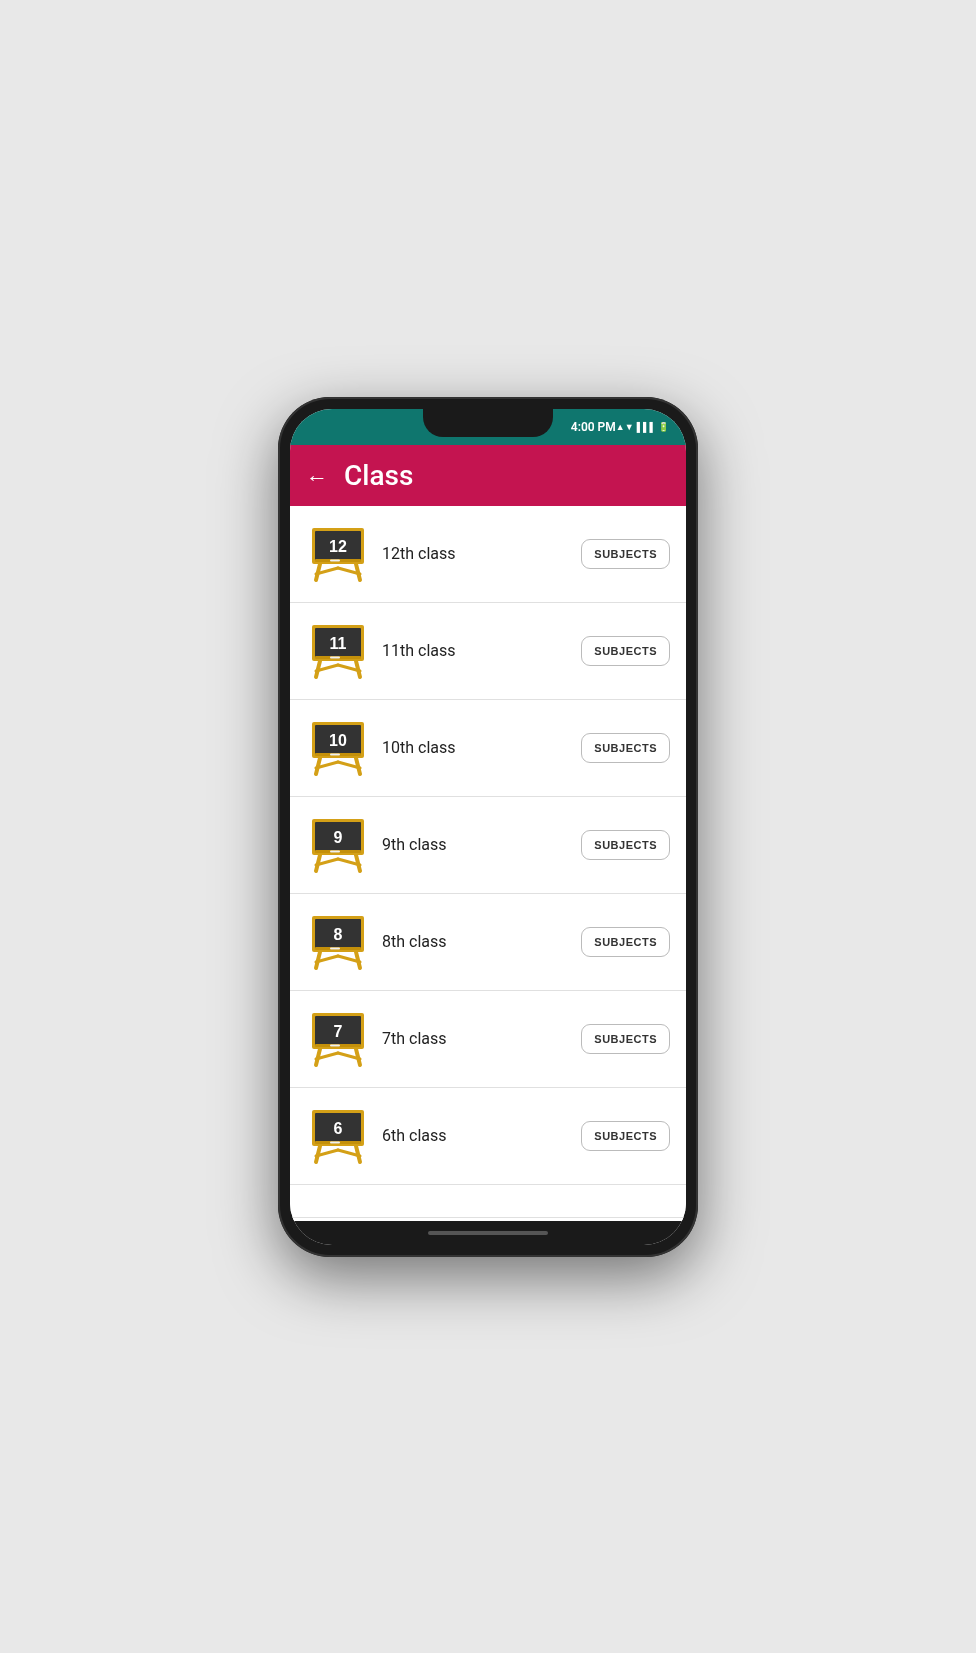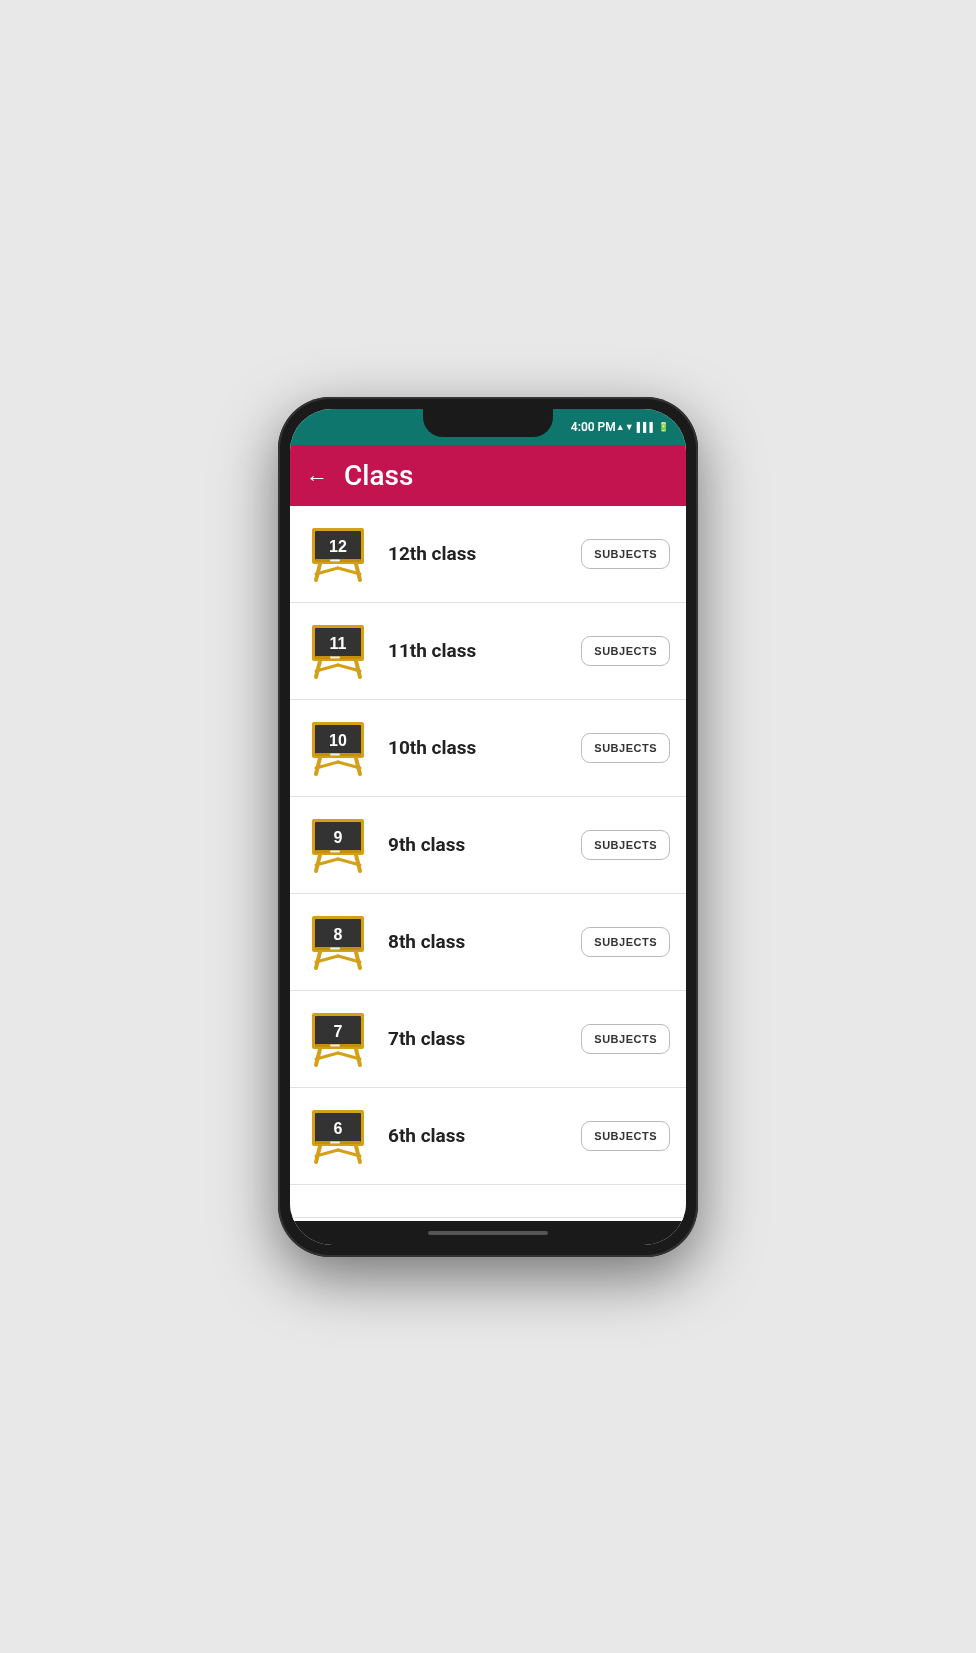--- a/index.html
+++ b/index.html
@@ -146,40 +146,40 @@
       background: #4CAF9A;
       border-radius: 3px;
     }
 
     
     .class-item {
       display: flex;
       align-items: center;
       padding: 16px 16px;
       border-bottom: 1px solid #e0e0e0;
-      gap: 18px;
+      gap: 12px;
     }
 
     .chalkboard {
       width: 64px;
       height: 64px;
       flex-shrink: 0;
       position: relative;
     }
 
     .chalkboard svg {
       width: 100%;
       height: 100%;
     }
 
     .class-name {
       flex: 1;
-      font-size: 19px;
+      font-size: 16px;
       color: #222;
-      font-weight: 700;
+      font-weight: 400;
     }
 
     .subjects-btn {
       border: 1.5px solid #bbb;
       background: #fff;
       border-radius: 9px;
       padding: 8px 12px;
       font-size: 11px;
       font-weight: 600;
       color: #333;

